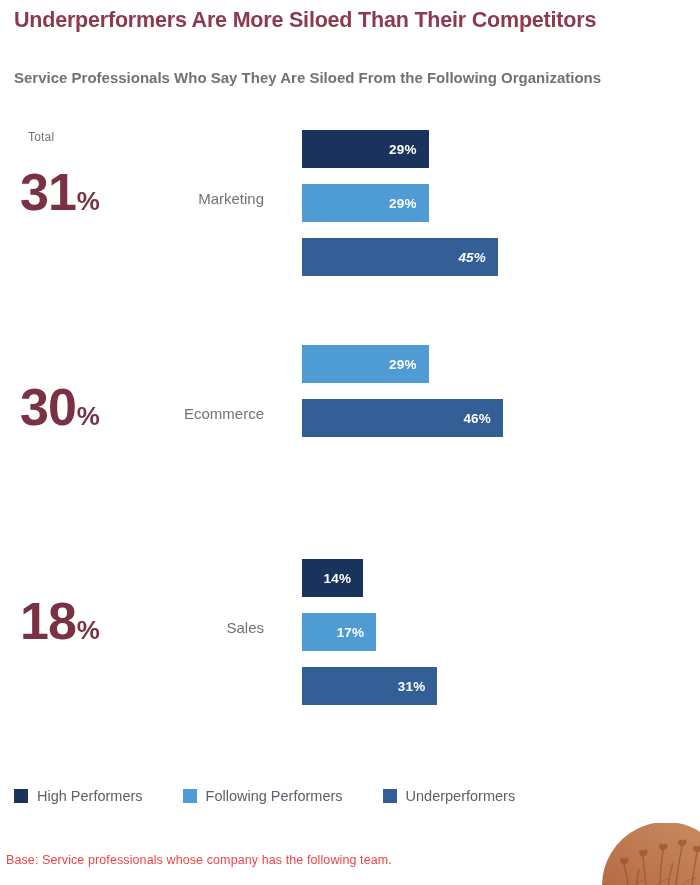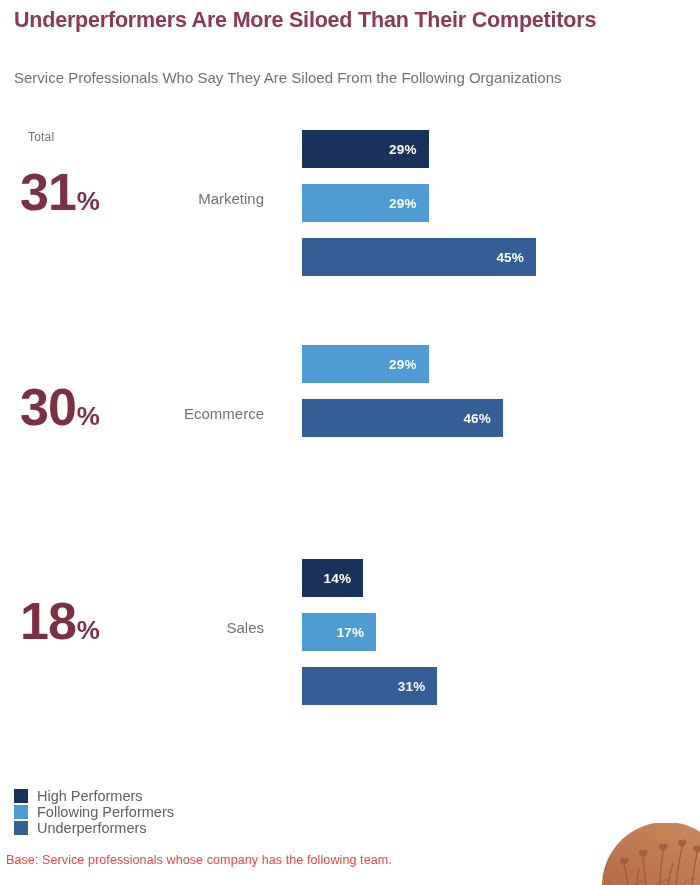--- a/index.html
+++ b/index.html
@@ -35,21 +35,21 @@
     letter-spacing: -0.2px;
     color: #8c3a50;
     line-height: 1.2;
   }
   .chart-subtitle {
     position: absolute;
     left: 14px;
     top: 68px;
     width: 670px;
     font-size: 15px;
-    font-weight: normal;
+    font-weight: bold;
     color: #6f7279;
     line-height: 1.3;
   }
 
   
   .plot {
     position: absolute;
     left: 0;
     top: 118px;
     width: 700px;
@@ -147,23 +147,22 @@
   .series-high { background: #1a335c; }
   .series-moderate { background: #4f9bd4; }
   .series-under { background: #345e96; }
 
   
   .legend {
     position: absolute;
     left: 14px;
     top: 788px;
     display: flex;
-    align-items: flex-start;
+    align-items: flex-end;
     gap: 0px;
-    flex-direction: column;
   }
   .legend-item {
     display: flex;
     align-items: center;
     margin-right: 40px;
   }
   .legend-swatch {
     width: 14px;
     height: 14px;
     margin-right: 9px;
@@ -220,21 +219,21 @@
           <div class="bar series-high" style="width: 126.73px;">
             <span class="bar-value">29%</span>
           </div>
         </div>
         <div class="bar-row">
           <div class="bar series-moderate" style="width: 126.73px;">
             <span class="bar-value">29%</span>
           </div>
         </div>
         <div class="bar-row">
-          <div class="bar series-under" style="width: 234px;">
+          <div class="bar series-under" style="width: 196px; font-style: italic;">
             <span class="bar-value">45%</span>
           </div>
         </div>
       </div>
     </div>
 
     <div class="group group-2">
       <div class="total-block">
         <div class="total-label"></div>
         <div class="total-value">

